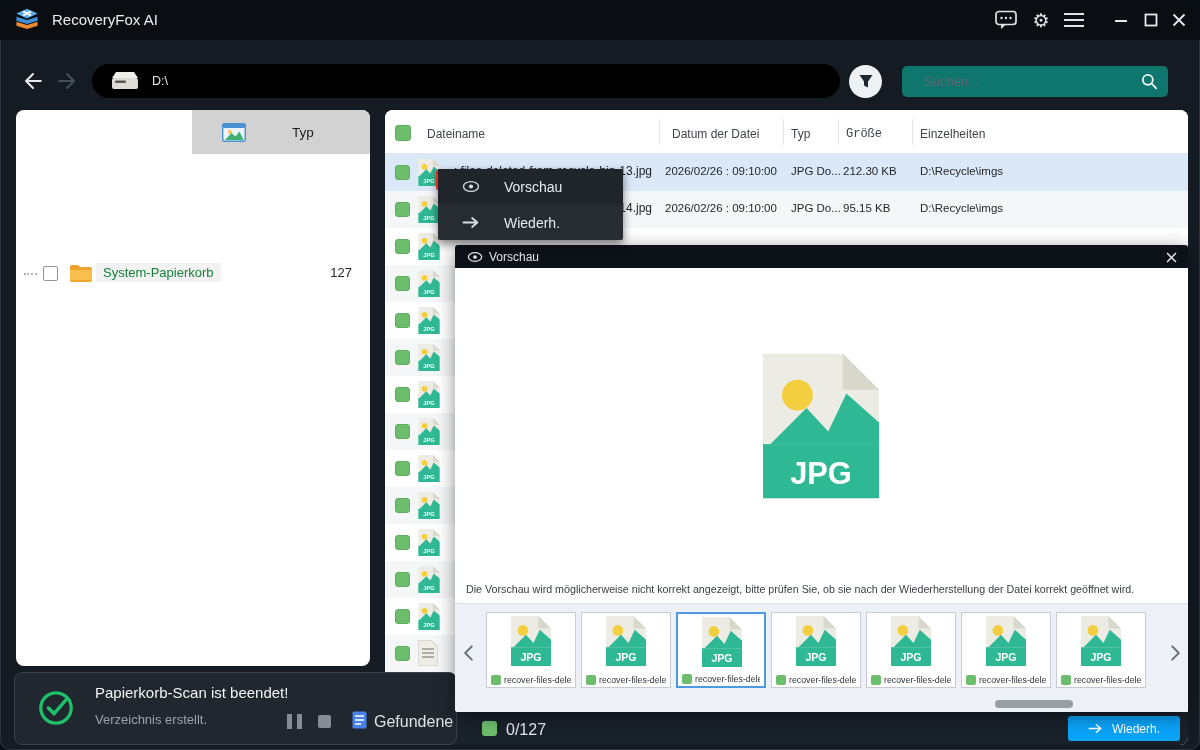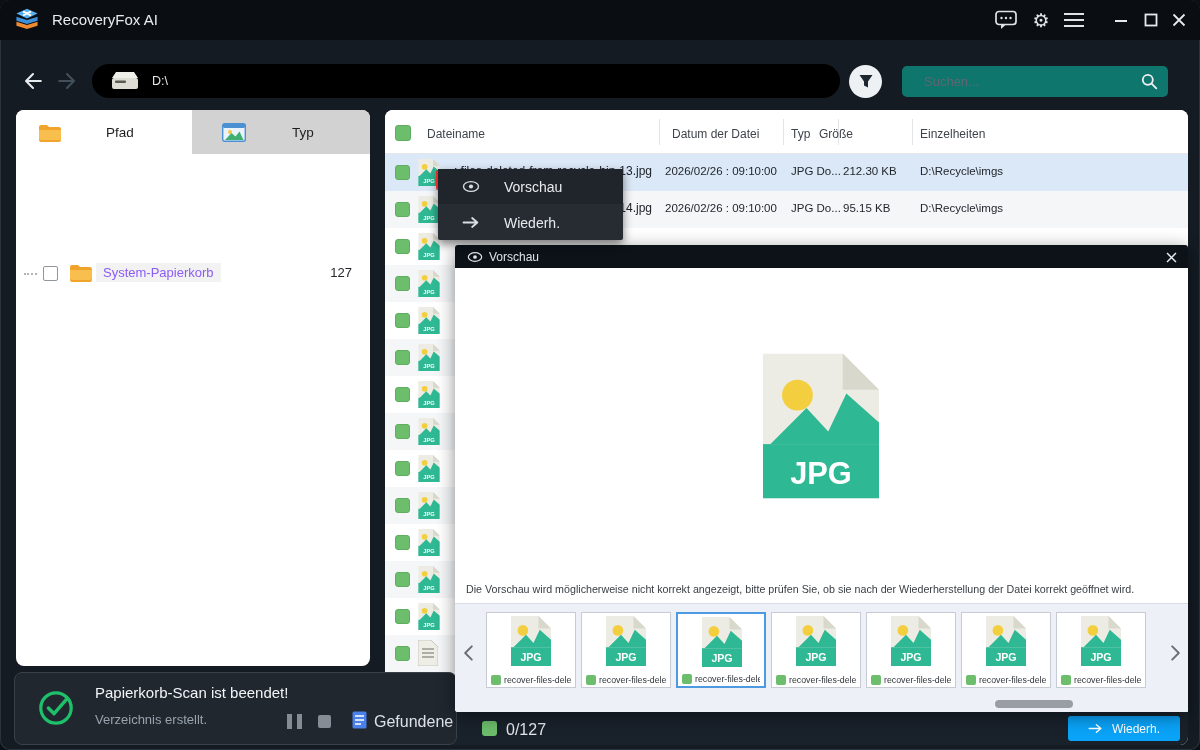--- a/index.html
+++ b/index.html
@@ -37,31 +37,31 @@
   .tab-pfad{left:0;width:176px;background:#fff;border-top-left-radius:8px;}
   .tab-typ{left:176px;width:178px;background:#d2d2d2;border-top-right-radius:8px;}
   .tab .ticon{margin-left:22px;}
   .tab-typ .ticon{margin-left:30px;}
   .tab-label{margin-left:44px;font-size:13.5px;color:#1e1e1e;}
   .tab-typ .tab-label{margin-left:46px;}
   .tree-row{position:absolute;left:0;top:150px;width:354px;height:28px;}
   .dots{position:absolute;left:8px;top:13px;width:13px;border-top:2px dotted #aeb4ba;}
   .tree-cb{position:absolute;left:27px;top:6px;width:15px;height:15px;border:1px solid #8f969e;border-radius:2px;background:#fff;}
   .tree-folder{position:absolute;left:53px;top:3px;}
-  .tree-label{position:absolute;left:80px;top:3px;background:#f2f2f2;padding:2px 7px;font-size:13px;color:#8b5cf6;}
+  .tree-label{position:absolute;left:80px;top:3px;background:#f2f2f2;padding:2px 7px;font-size:13px;color:#15803d;}
   .tree-count{position:absolute;right:18px;top:5px;font-size:13px;color:#23272c;}
 
   
   .list{position:absolute;left:385px;top:110px;width:803px;height:635px;background:#fff;border-radius:8px;overflow:hidden;}
   .sort-tri{position:absolute;left:128px;top:4px;width:0;height:0;border-left:7px solid transparent;
             border-right:7px solid transparent;border-top:8px solid #3da093;}
   .lhead{position:absolute;left:0;top:0;width:100%;height:44px;border-bottom:1px solid #e4e6e9;background:#fff;}
   .hcb{position:absolute;left:10px;top:15px;width:16px;height:16px;background:#6cbd6c;border-radius:3px;border:1px solid #5fae5f;}
   .hlabel{position:absolute;top:17px;font-size:12px;color:#3f444b;white-space:nowrap;}
-  .h-name{left:34px;margin-left:8px;} .h-date{left:287px;} .h-type{left:406px;} .h-size{left:434px;} .h-det{left:535px;}
+  .h-name{left:34px;margin-left:8px;} .h-date{left:287px;} .h-type{left:406px;} .h-size{left:461px;font-family:Liberation Mono, monospace;} .h-det{left:535px;}
   .hsep{position:absolute;top:9px;width:1px;height:26px;background:#e3e5e8;}
   .s1{left:274px;} .s2{left:398px;} .s3{left:453px;} .s4{left:527px;}
   .rows{position:absolute;left:0;top:44px;width:100%;}
   .row{position:relative;width:100%;height:37px;background:#fff;}
   .row:nth-child(even){background:#f5f6f8;}
   .row.sel{background:#dbe8f7;}
   .rcb{position:absolute;left:10px;top:11px;width:15px;height:15px;background:#6cbd6c;border-radius:3px;border:1px solid #5fae5f;}
   .ricon{position:absolute;left:33px;top:5px;}
   .c-namewrap{position:absolute;left:70px;top:10px;width:197px;height:17px;overflow:hidden;}
   .c-namewrap span{position:absolute;right:0;top:0;white-space:nowrap;font-size:12px;color:#20242a;}
@@ -228,26 +228,20 @@
   </div>
   <div class="search">
     <input type="text" placeholder="Suchen..." style="">
     <svg class="mag" width="17" height="17" viewBox="0 0 17 17">
       <circle cx="6.8" cy="6.8" r="5" fill="none" stroke="#eef1f3" stroke-width="1.8"></circle>
       <path d="M10.6 10.6 L15.3 15.3" stroke="#eef1f3" stroke-width="1.8" stroke-linecap="round"></path>
     </svg>
   </div>
 
   <div class="sidebar">
-    <div class="tab tab-pfad">
-      <svg class="ticon" width="24" height="19" viewBox="0 0 24 19">
-          <use href="#sym-folder"></use>
-        </svg>
-      <span class="tab-label">Pfad</span>
-    </div>
     <div class="tab tab-typ">
       <svg class="ticon" width="24" height="19" viewBox="0 0 24 19">
           <use href="#sym-pic"></use>
         </svg>
       <span class="tab-label">Typ</span>
     </div>
     <div class="tree-row">
       <i class="dots"></i>
       <span class="tree-cb"></span>
       <svg class="tree-folder" width="24" height="19" viewBox="0 0 24 19">

